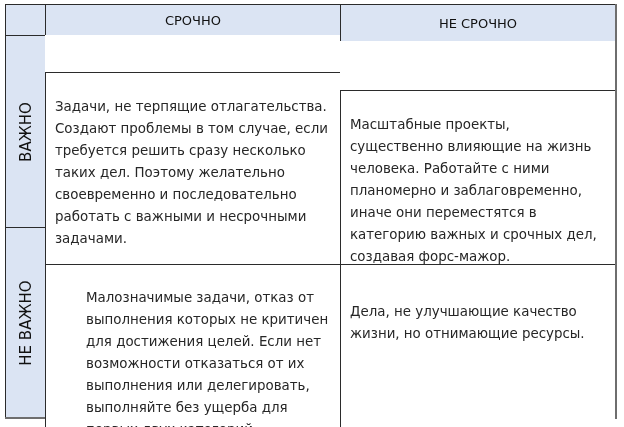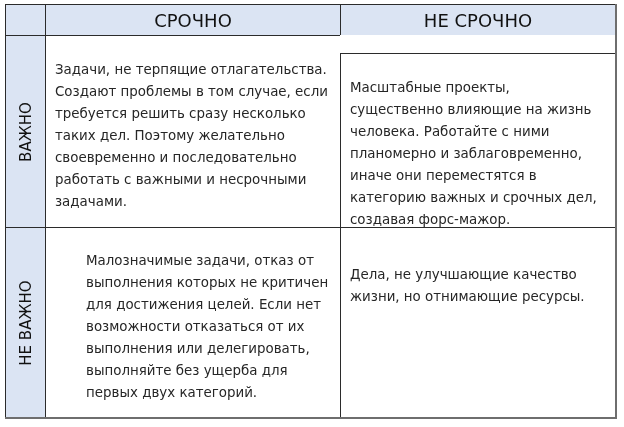--- a/index.html
+++ b/index.html
@@ -2,37 +2,37 @@
 <html><head>
   <meta charset="utf-8">
   <style>
     html, body { margin: 0; padding: 0; background: #ffffff; }
     body { width: 624px; height: 427px; position: relative; overflow: hidden;
            font-family: "DejaVu Sans", sans-serif; color: #222; }
     .grid { position: absolute; left: 5px; top: 4px; width: 612px; height: 415px;
             border-right: 2px solid #6e6e6e; border-bottom: 2px solid #6e6e6e; box-sizing: border-box; }
     .cell { position: absolute; box-sizing: border-box; border-left: 1px solid #2b2b2b; border-top: 1px solid #2b2b2b; }
     .hdr { background: #dbe4f3; }
-    .col-hdr { display: flex; align-items: center; justify-content: center; font-size: 18px; color: #111; text-align: right; }
+    .col-hdr { display: flex; align-items: center; justify-content: center; font-size: 13px; color: #111; text-align: right; }
     .row-hdr { display: flex; align-items: center; justify-content: center; }
     .row-hdr span { transform: rotate(-90deg); white-space: nowrap; font-size: 15px; color: #111; display: inline-block; }
-    .body { background: #ffffff; padding: 0 8px 0 9px; font-size: 13.4px; line-height: 22px; color: #262626; }
+    .body { background: #ffffff; padding: 0 8px 0 9px; font-size: 13.4px; line-height: 22px; color: #262626; margin-top: 37px; }
     .body p { margin: 0; }
   </style>
 </head>
 <body>
 
 <div class="grid">
 
   <div class="cell hdr" style="left:0; top:0; width:40px; height:31px;"></div>
 
   <div class="cell hdr col-hdr" style="left:40px; top:0; width:295px; height:31px;">
     <span>СРОЧНО</span>
   </div>
-  <div class="cell hdr col-hdr" style="left:335px; top:0; width:275px; height:31px;">
+  <div class="cell hdr col-hdr" style="left:335px; top:0; width:275px; height:37px;">
     <span>НЕ СРОЧНО</span>
   </div>
 
   <div class="cell hdr row-hdr" style="left:0; top:31px; width:40px; height:192px;">
     <span>ВАЖНО</span>
   </div>
   <div class="cell hdr row-hdr" style="left:0; top:223px; width:40px; height:190px;">
     <span>НЕ ВАЖНО</span>
   </div>
 

